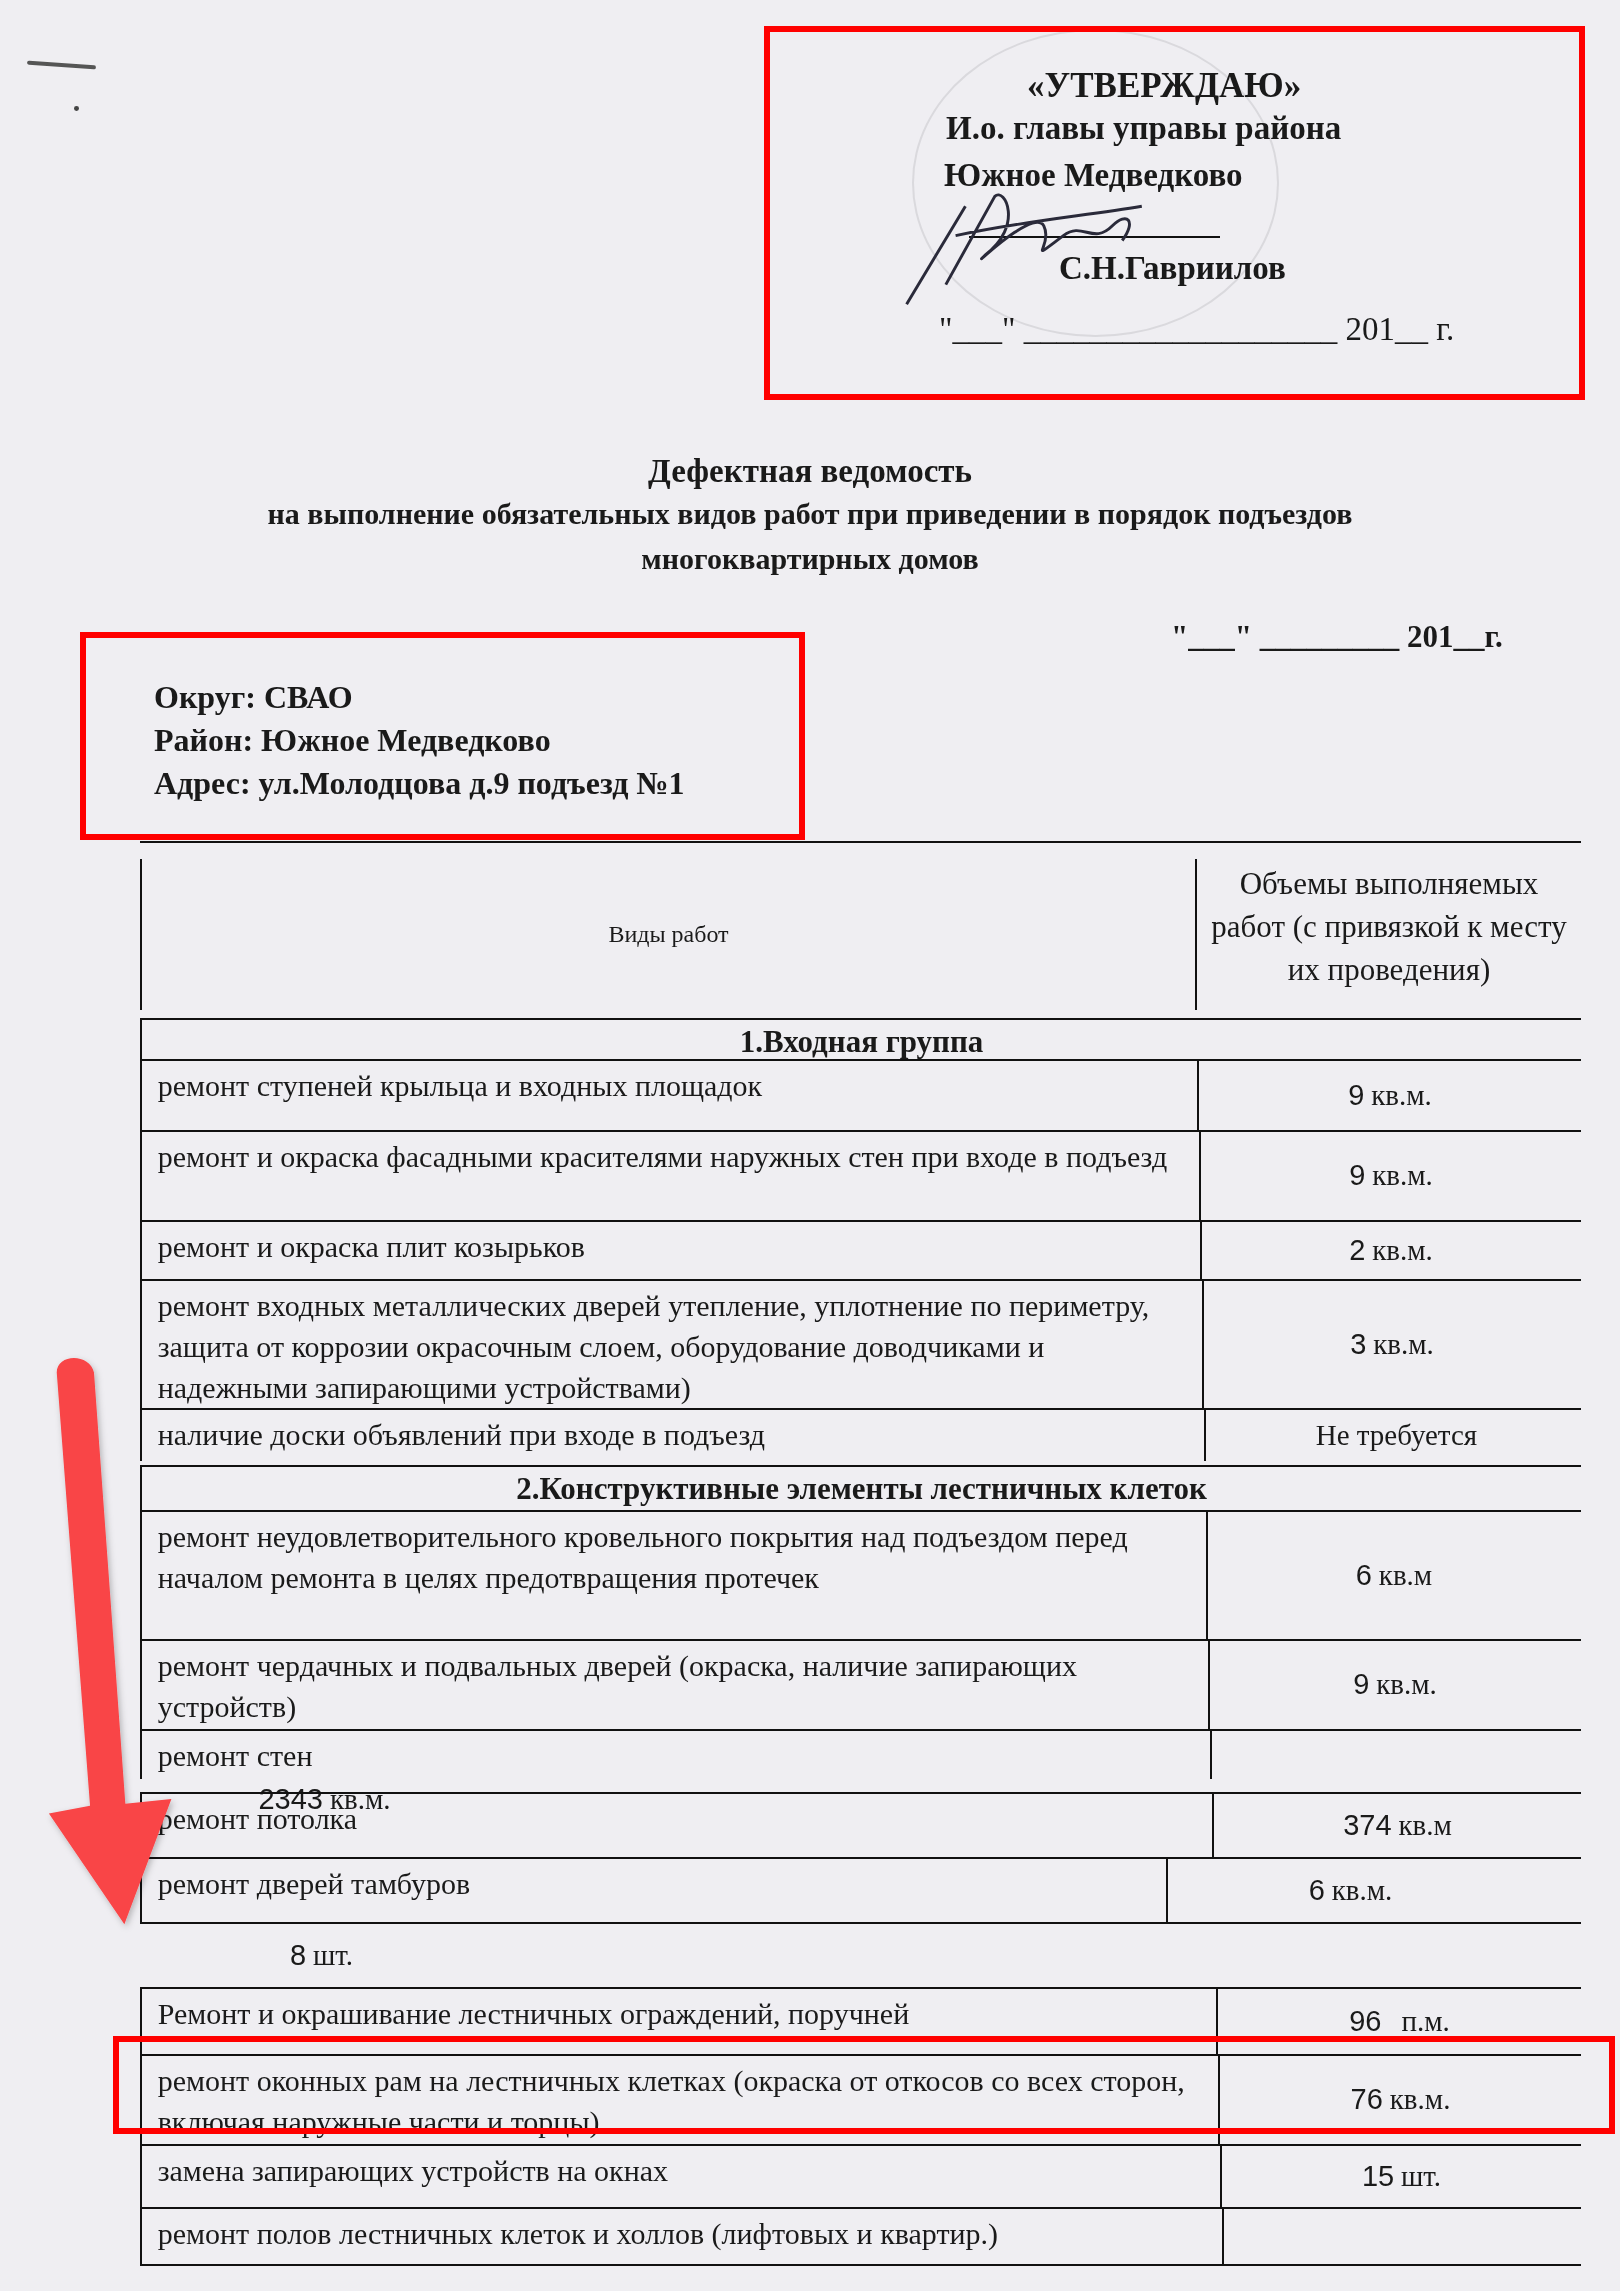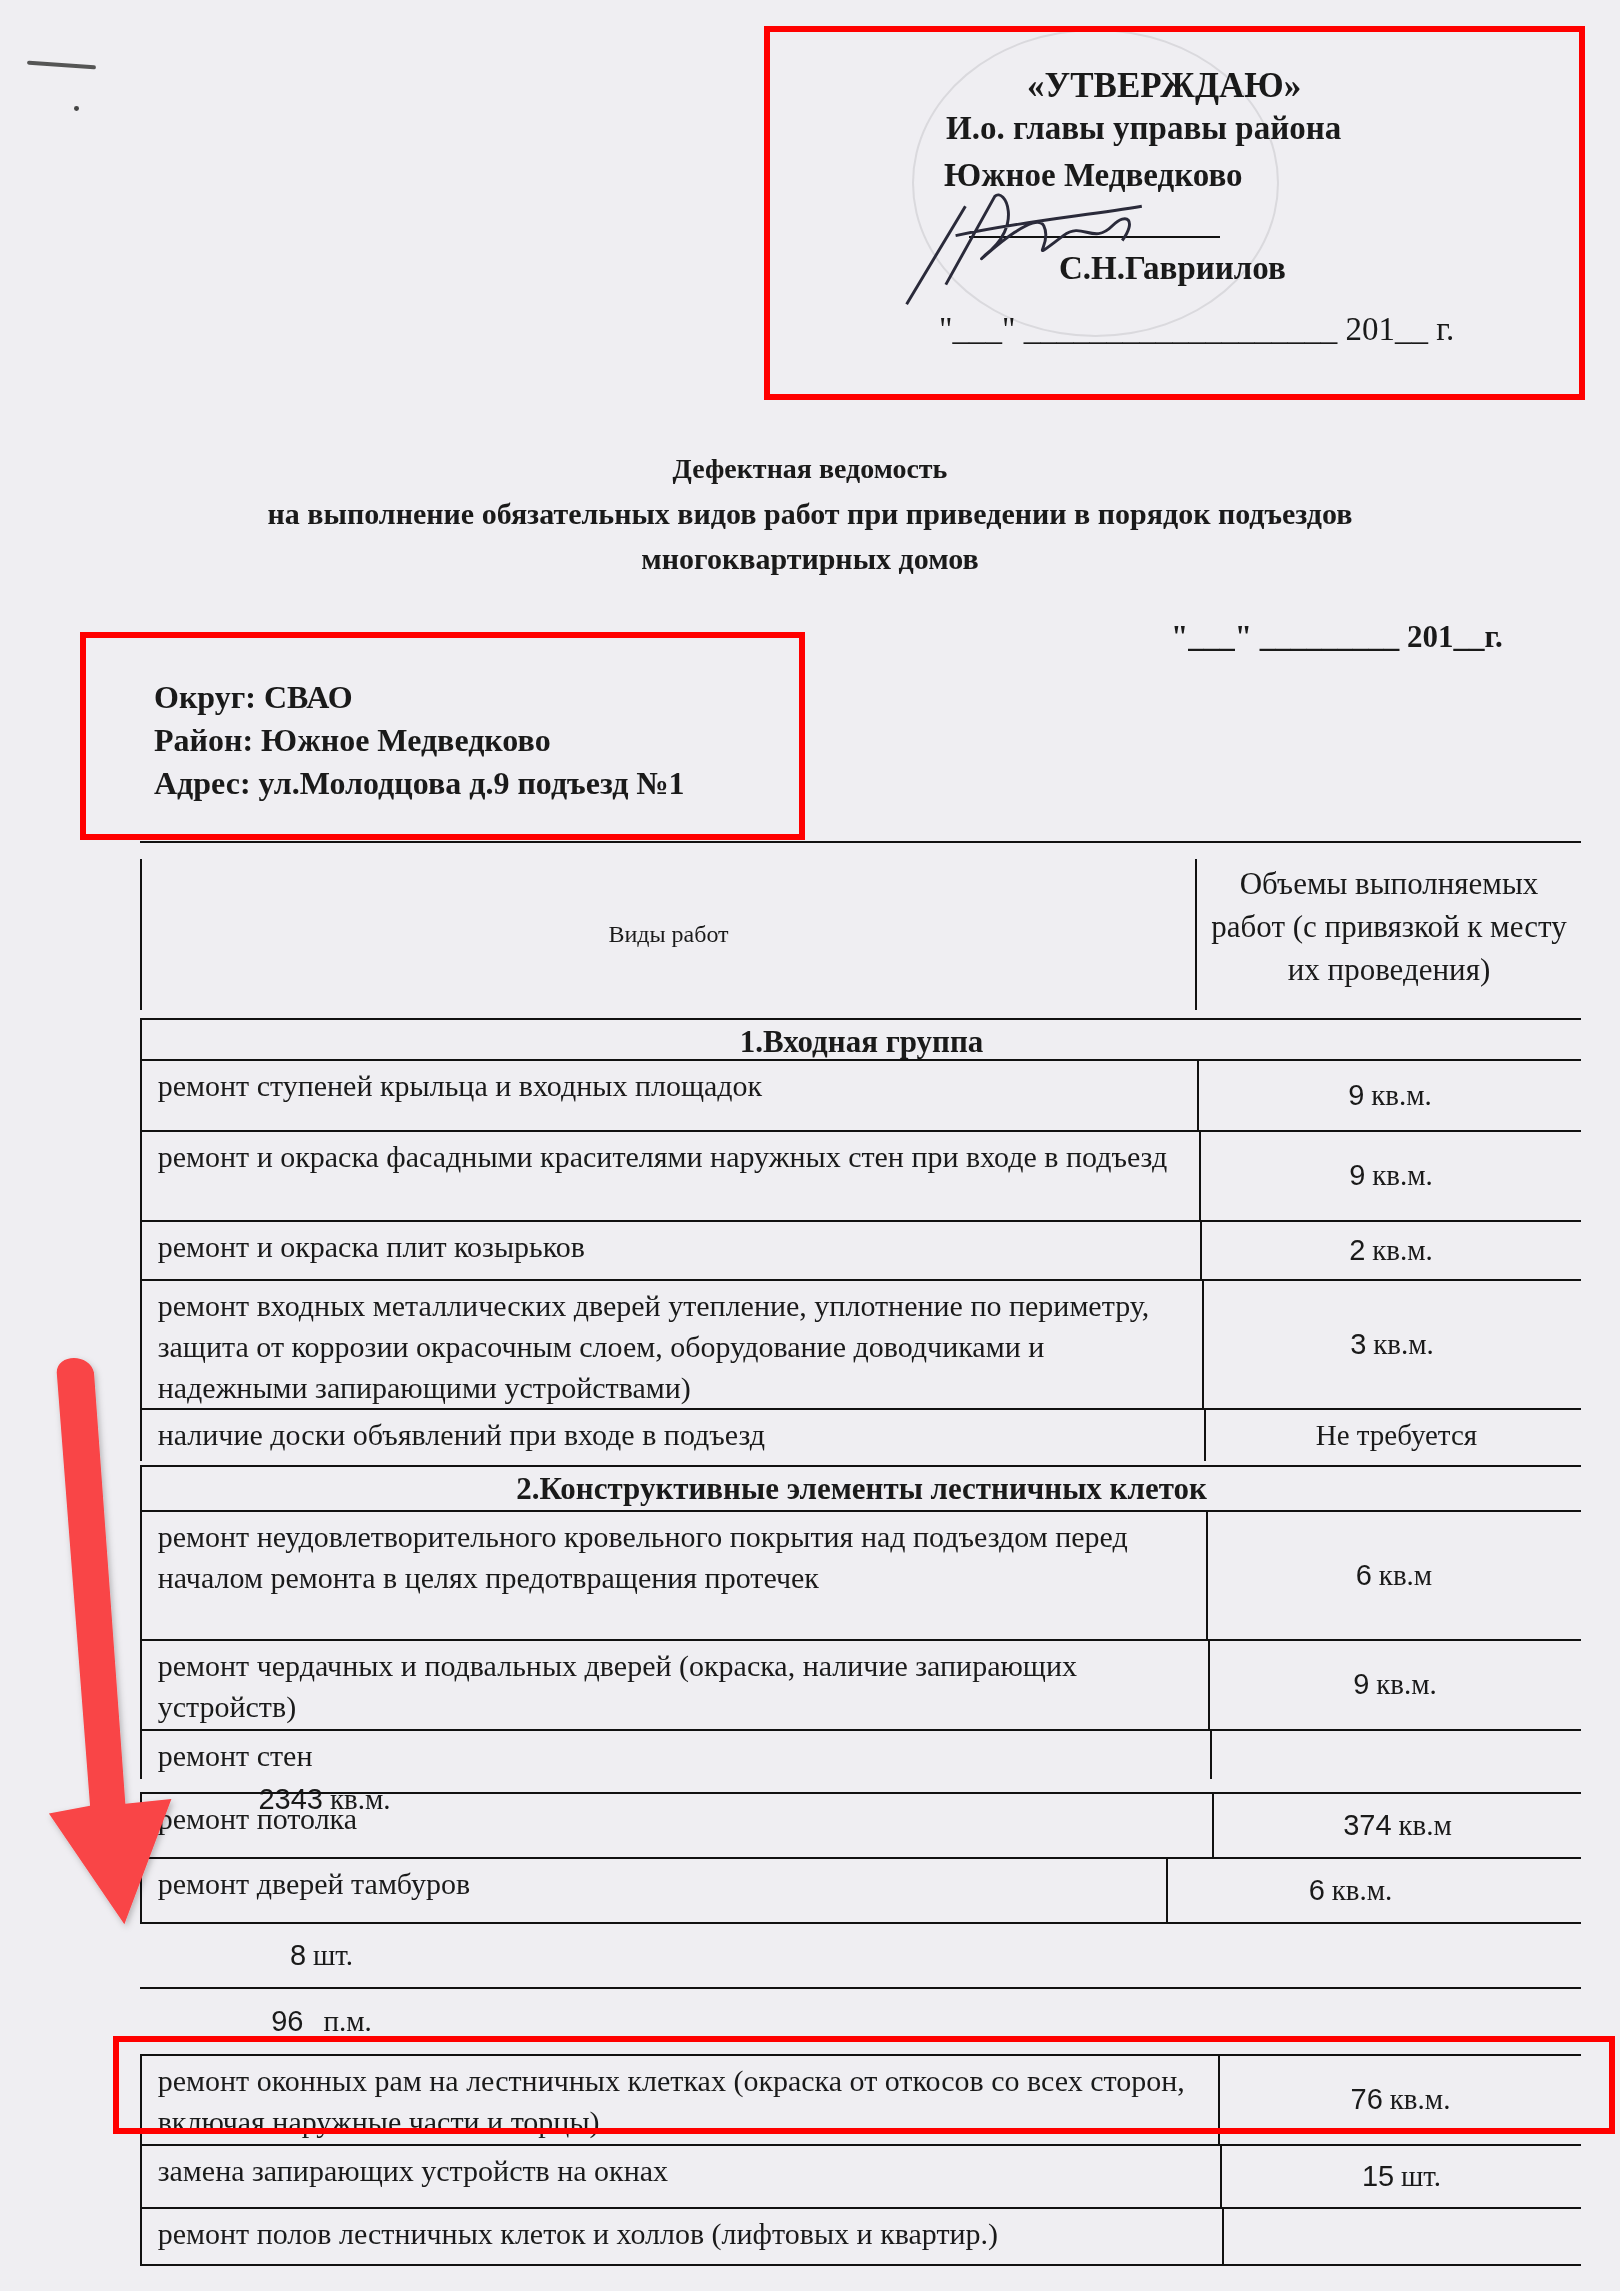--- a/index.html
+++ b/index.html
@@ -21,21 +21,21 @@
   .approve .sigline { position: absolute; left: 204px; top: 209px; width: 251px; height: 2px; background: #111; }
   .approve .l4 { left: 294px; top: 223px; }
   .approve .date { position: absolute; left: 174px; top: 284px; font-size: 33px; white-space: nowrap; }
   .signature { position: absolute; left: 887px; top: 167px; width: 294px; height: 147px; }
   .stamp { position: absolute; left: 912px; top: 29px; width: 363px; height: 304px; border-radius: 50%; border: 2.9px solid rgba(120,120,130,0.18); }
 
   .redbox { position: absolute; border: 6.9px solid #ff0000; box-sizing: border-box; }
 
   
   .title { position: absolute; left: 0; width: 1620px; text-align: center; font-weight: bold; white-space: nowrap; }
-  .title.t1 { top: 453px; font-size: 28px; }
+  .title.t1 { top: 453px; font-size: 33px; }
   .title.t2 { top: 497px; font-size: 30px; }
   .title.t3 { top: 542px; font-size: 30px; }
   .date2 { position: absolute; left: 1171px; top: 619px; font-weight: bold; font-size: 31px; white-space: nowrap; }
 
   
   .loc { position: absolute; left: 154px; font-weight: bold; font-size: 32px; white-space: nowrap; }
   .loc.a { top: 679px; } .loc.b { top: 722px; } .loc.c { top: 765px; }
 
   
   .tbl { position: absolute; left: 140px; top: 841px; width: 1441px; }
@@ -163,20 +163,21 @@
         <span class="unit">кв.м.</span>
       </div>
   </div>
   <div class="row" style="height:63px;">
     <div class="cell-v" style="width:363px;">
         <span>8</span>
         <span class="unit">шт.</span>
       </div>
   </div>
   <div class="row" style="height:65px;">
+    <div class="cell-w" style="width:1078px;">Ремонт и окрашивание лестничных ограждений, поручней</div>
     <div class="cell-v" style="width:363px;gap:13px;">
         <span>96</span>
         <span class="unit">п.м.</span>
       </div>
   </div>
   <div class="row" style="height:88px;">
     <div class="cell-w" style="width:1080px;">ремонт оконных рам на лестничных клетках (окраска от откосов со всех сторон, включая наружные части и торцы)</div>
     <div class="cell-v" style="width:361px;">
         <span>76</span>
         <span class="unit">кв.м.</span>

